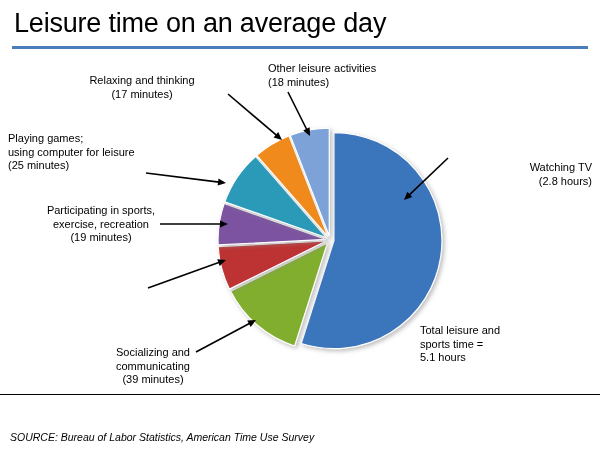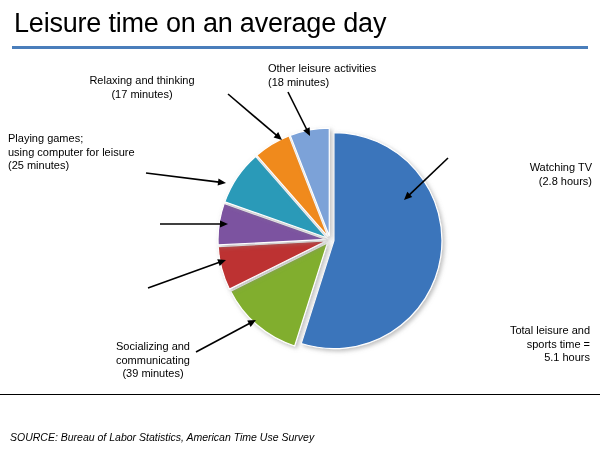--- a/index.html
+++ b/index.html
@@ -33,23 +33,23 @@
     position:absolute;
     font-size:11px;font-weight:normal;line-height:13.5px;
     color:#000;white-space:pre-line;
   }
 
   #lbl-relaxing{left:62px;top:22px;width:160px;text-align:center;}
   #lbl-other{left:268px;top:10px;width:150px;text-align:left;}
   #lbl-games{left:8px;top:80px;width:190px;}
   #lbl-sports{left:6px;top:152px;width:190px;text-align:center;}
   #lbl-reading{left:28px;top:222px;width:160px;text-align:center;}
-  #lbl-social{left:78px;top:288px;width:150px;text-align:center;}
+  #lbl-social{left:78px;top:294px;width:150px;text-align:center;}
   #lbl-tv{left:452px;top:80px;width:140px;text-align:right;margin-top:29px;}
-  #lbl-total{left:440px;top:272px;width:150px;text-align:right;}
+  #lbl-total{left:420px;top:272px;width:150px;text-align:left;}
 
   
   .note{
     position:absolute;left:10px;font-size:11px;line-height:14px;color:#000;
     font-family:"Liberation Sans", sans-serif;
   }
   #note-line{position:absolute;left:0;top:394px;width:600px;height:1px;background:#000;}
   #note-data{top:400px;width:580px;}
   #note-source{top:430px;width:580px;font-size:10.5px;font-style:italic;}
 </style>
@@ -93,20 +93,23 @@
         <polygon points="404,148 407.3011316650916,139.87211406762313 412.2725570412056,145.08027398545684" fill="#000"></polygon>
       </svg>
 
     <div class="lbl" id="lbl-relaxing">Relaxing and thinking
 (17 minutes)</div>
     <div class="lbl" id="lbl-other">Other leisure activities
 (18 minutes)</div>
     <div class="lbl" id="lbl-games">Playing games;
 using computer for leisure
 (25 minutes)</div>
+    <div class="lbl" id="lbl-sports">Participating in sports,
+exercise, recreation
+(19 minutes)</div>
     <div class="lbl" id="lbl-social">Socializing and
 communicating
 (39 minutes)</div>
     <div class="lbl" id="lbl-tv">Watching TV
 (2.8 hours)</div>
     <div class="lbl" id="lbl-total">Total leisure and
 sports time =
 5.1 hours</div>
   </div>
 

